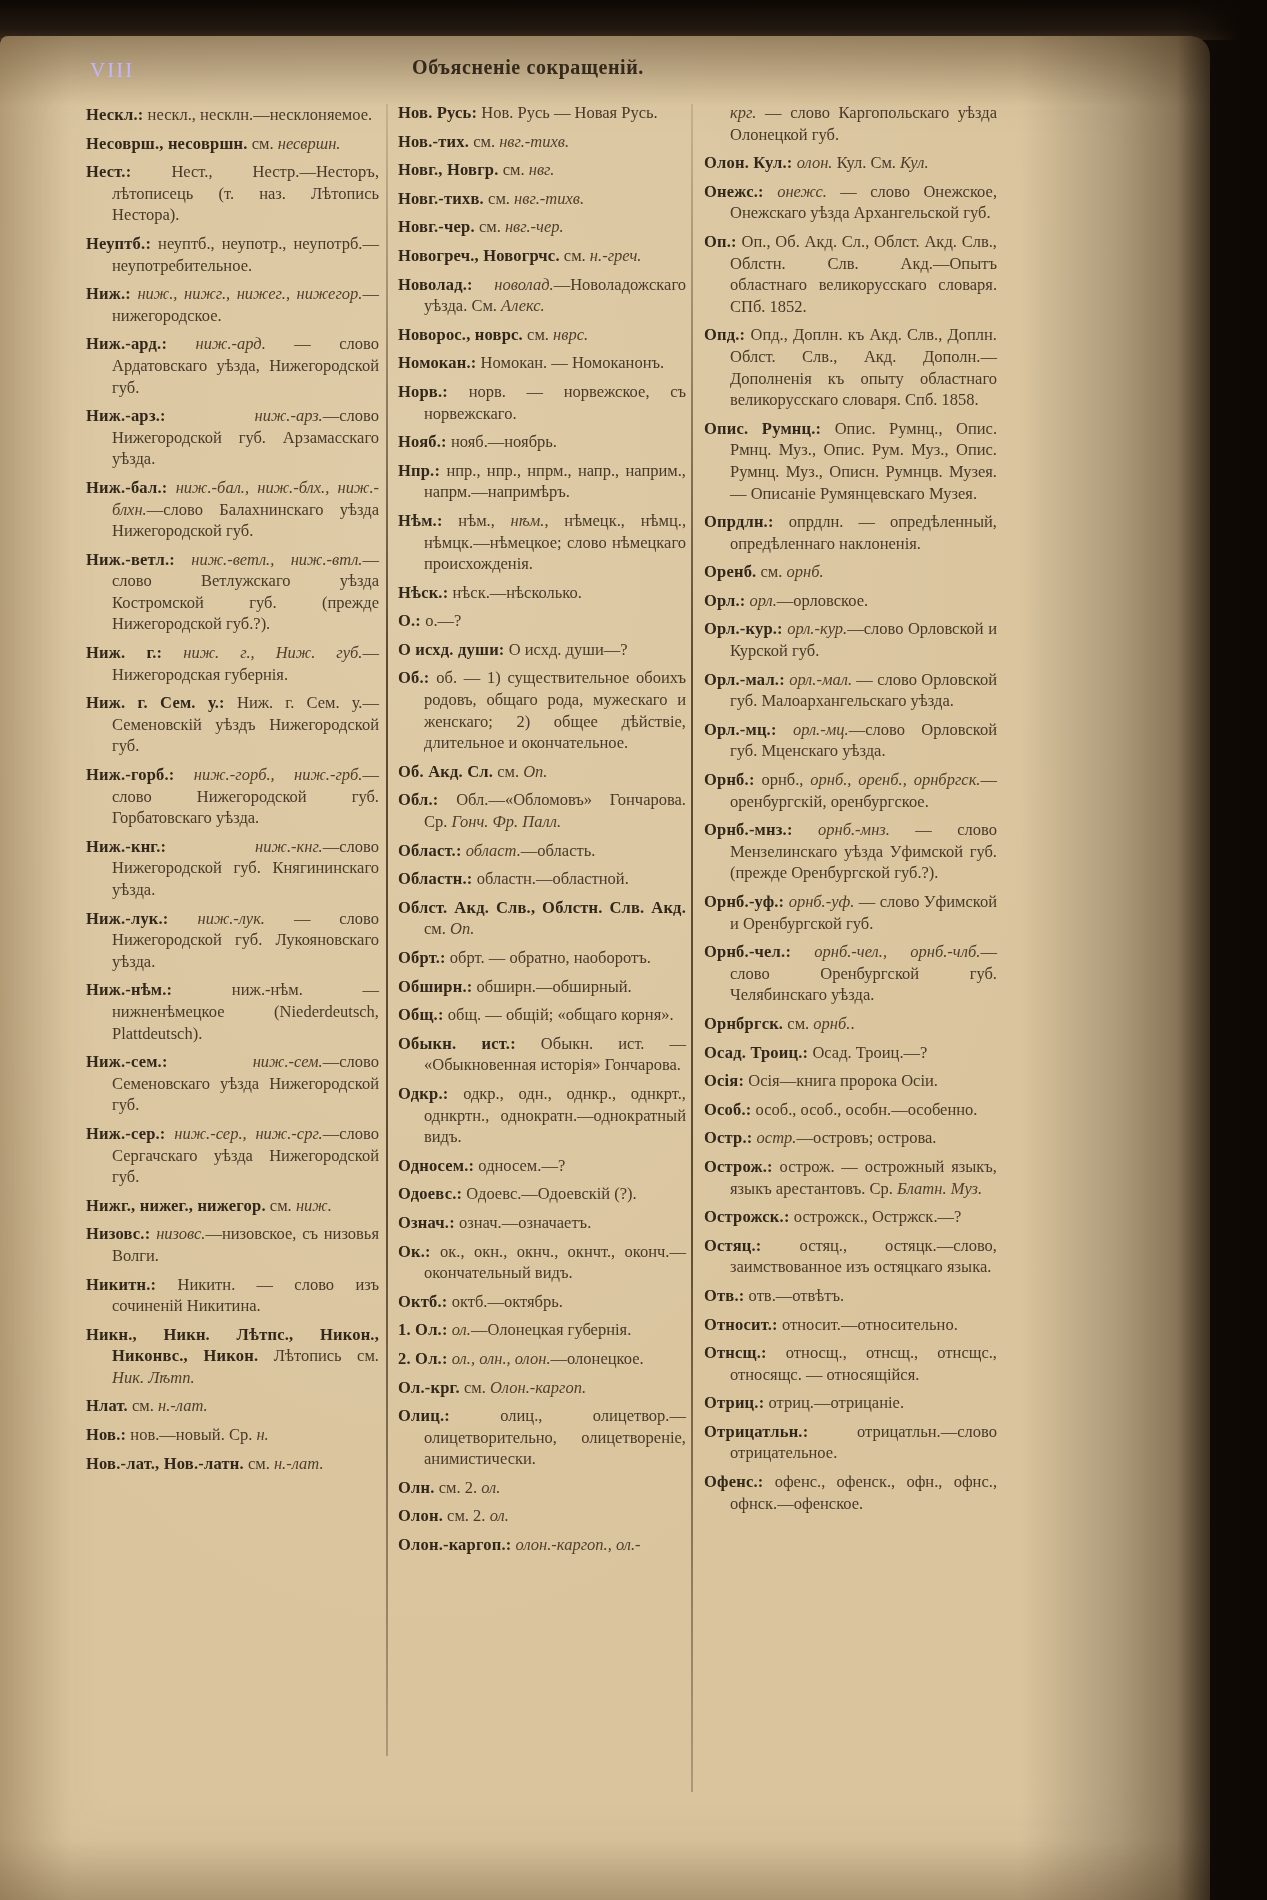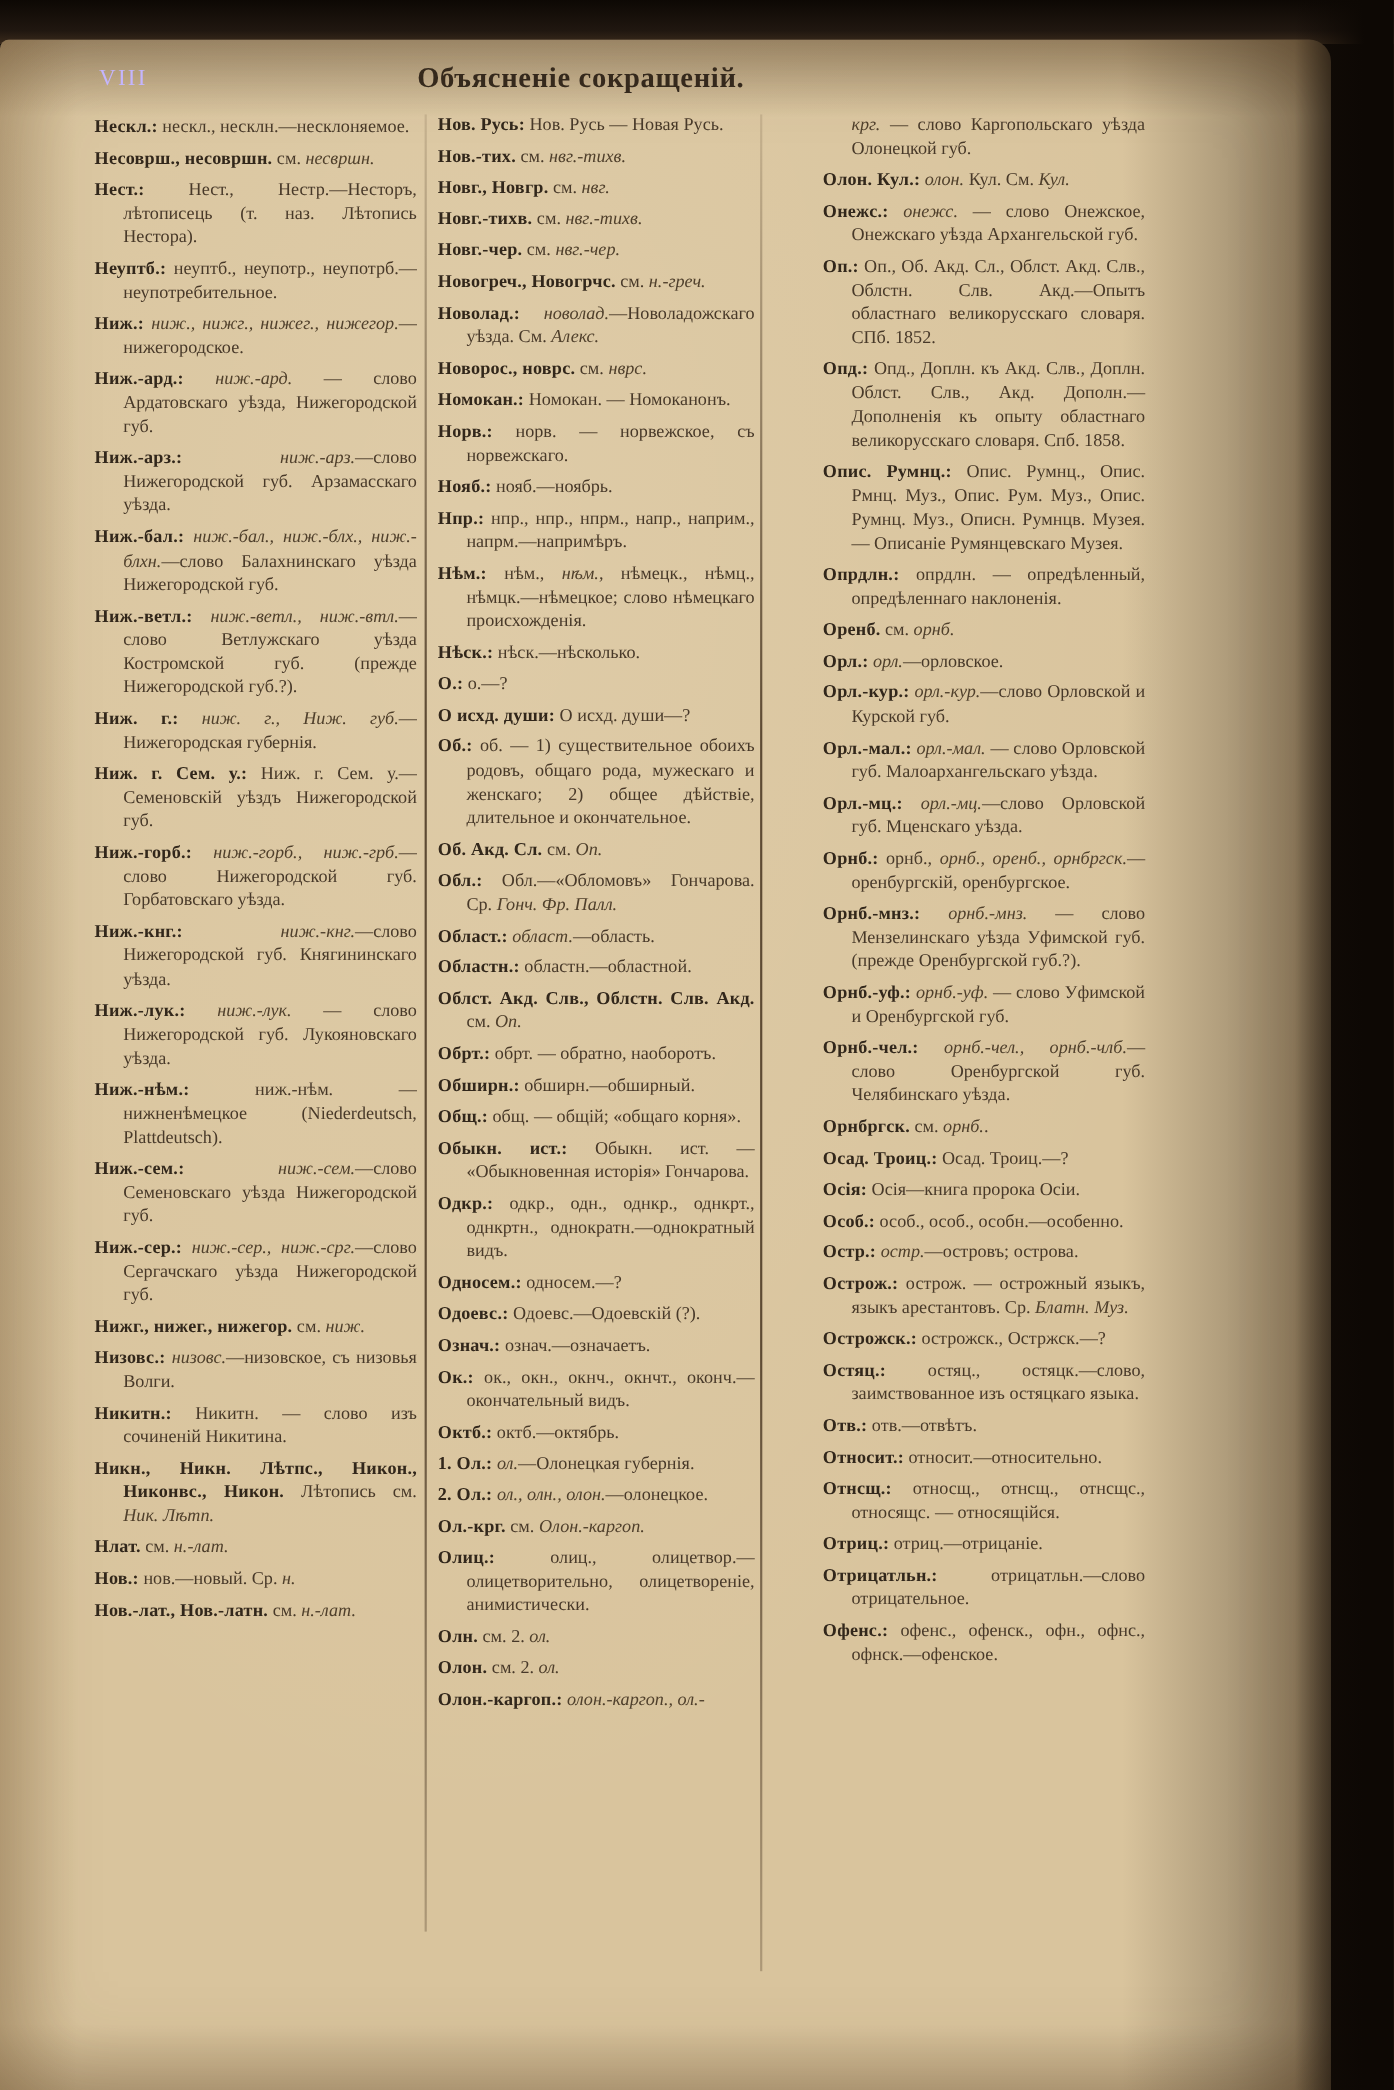--- a/index.html
+++ b/index.html
@@ -15,25 +15,25 @@
            linear-gradient(to right, rgba(125,95,55,.28), rgba(0,0,0,0) 70px),
            linear-gradient(to left, rgba(55,38,20,.60), rgba(42,30,16,.25) 90px, rgba(0,0,0,0) 190px),
            linear-gradient(to bottom, rgba(85,62,35,.45), rgba(0,0,0,0) 70px),
            linear-gradient(to top, rgba(95,70,40,.25), rgba(0,0,0,0) 60px),
            #d9c49d;
          border-radius:8px 20px 0 0;
          box-shadow: inset 0 0 90px rgba(92,66,36,.30);}
   .pageno{position:absolute;left:90px;top:58px;font-size:21px;color:#c4b5fd;
           letter-spacing:2px;}
   .title{position:absolute;left:378px;top:56px;width:300px;text-align:center;
-         font-weight:bold;font-size:26px;color:#35291c;letter-spacing:.6px;}
+         font-weight:bold;font-size:20px;color:#35291c;letter-spacing:.6px;}
   .col{position:absolute;}
   .col1{left:86px; top:104px;width:293px;}
   .col2{left:398px;top:102px;width:288px;}
-  .col3{left:704px;top:102px;width:293px;margin-left:44px;}
+  .col3{left:704px;top:102px;width:293px;}
   .rule{position:absolute;width:2px;background:linear-gradient(to bottom,#74604634,#5d4a33,#5d4a33,#6a563e66);}
   .rule1{left:386px;top:104px;height:1652px;}
   .rule2{left:691px;top:104px;height:1688px;}
   .entry{margin:0 0 7px 0;padding-left:26px;text-indent:-26px;text-align:justify;
          font-size:16.5px;line-height:21.6px;color:#483929;}
   .entry.cont{text-indent:0;}
   .entry .b{font-weight:bold;color:#32271b;letter-spacing:.2px;}
   .entry .i{font-style:italic;color:#50402c;}
   .entry .r{}
 </style>

